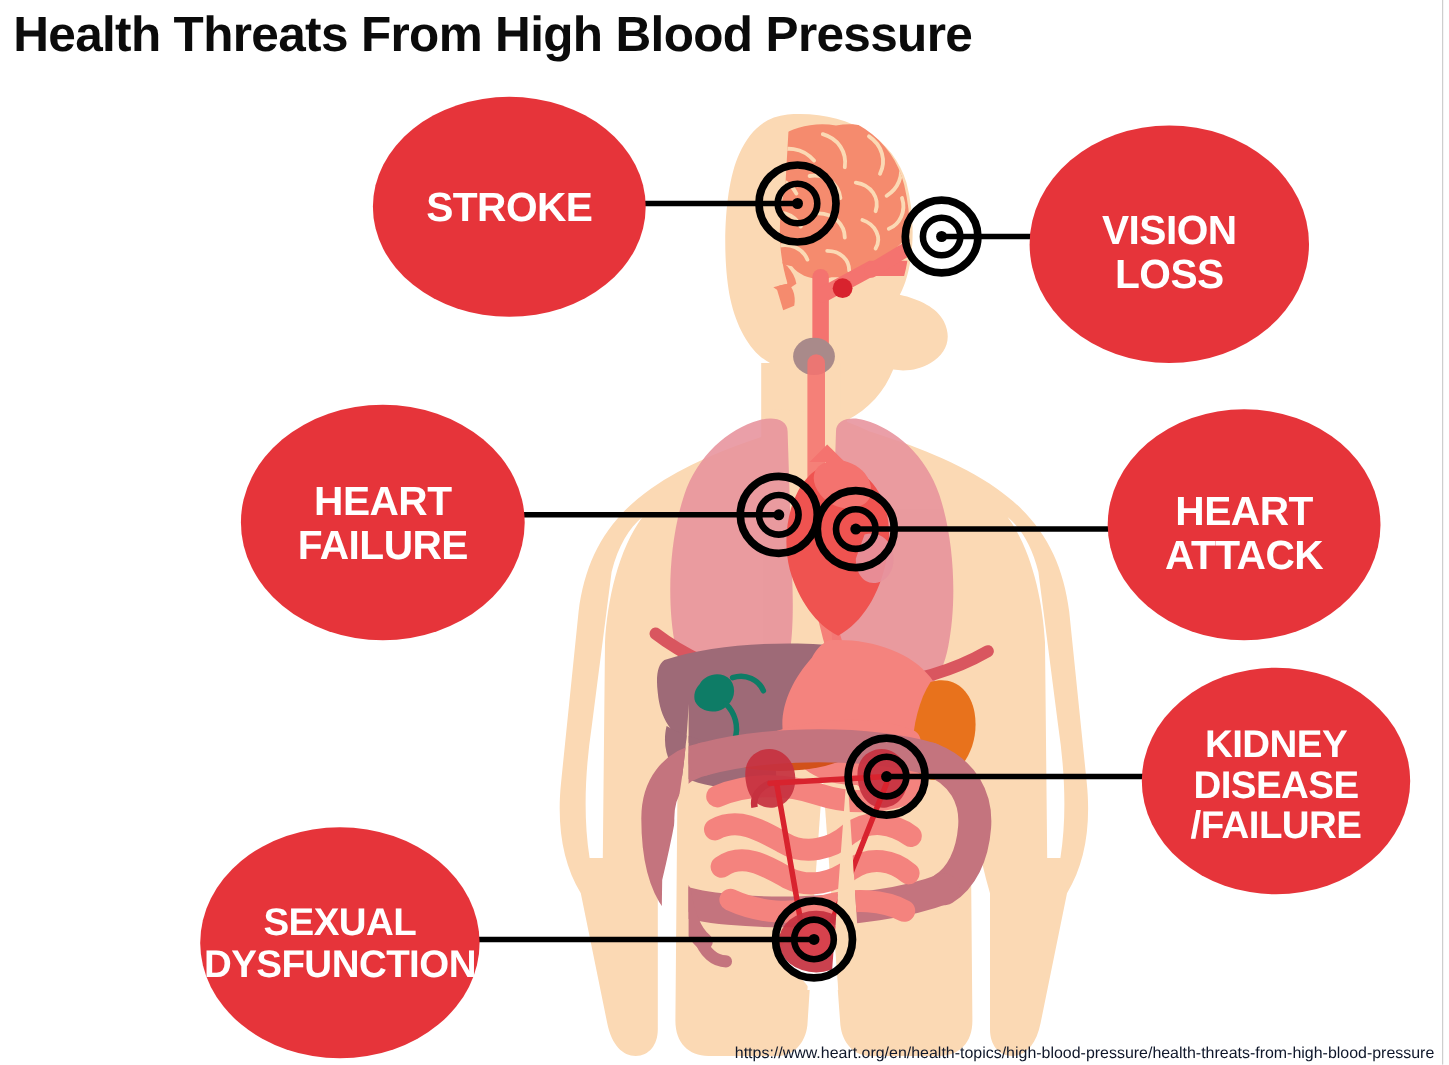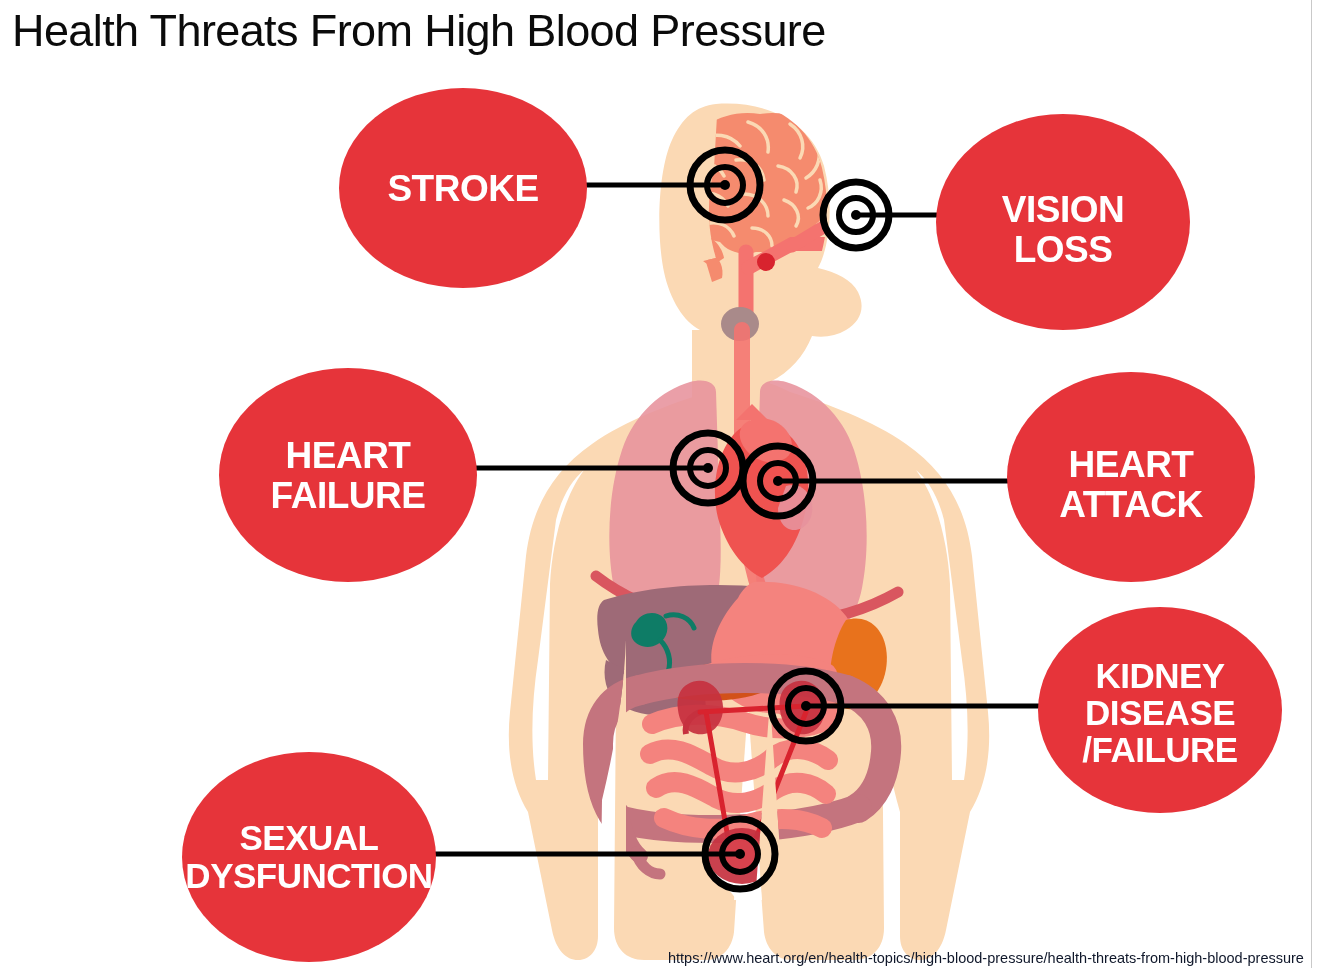--- a/index.html
+++ b/index.html
@@ -3,21 +3,21 @@
 <meta charset="utf-8">
 <style>
   html,body{margin:0;padding:0;background:#ffffff;}
   body{
     width:1317px;height:968px;position:relative;overflow:hidden;
     font-family:"Liberation Sans","DejaVu Sans",sans-serif;
     background:#ffffff;
   }
   #page-title{
     position:absolute;left:12px;top:6px;
-    font-size:45px;font-weight:normal;color:#0b0b0b;
+    font-size:45px;font-weight:bold;color:#0b0b0b;
     letter-spacing:-0.6px;white-space:nowrap;line-height:1.12;
   }
   #edge-rule{
     position:absolute;right:5px;top:0;width:1px;height:968px;
     background:#c9c9c9;
   }
   #stage{position:absolute;left:0;top:0;width:1317px;height:968px;}
   svg{display:block;}
   .bub-text{
     fill:#ffffff;font-family:"Liberation Sans","DejaVu Sans",sans-serif;

